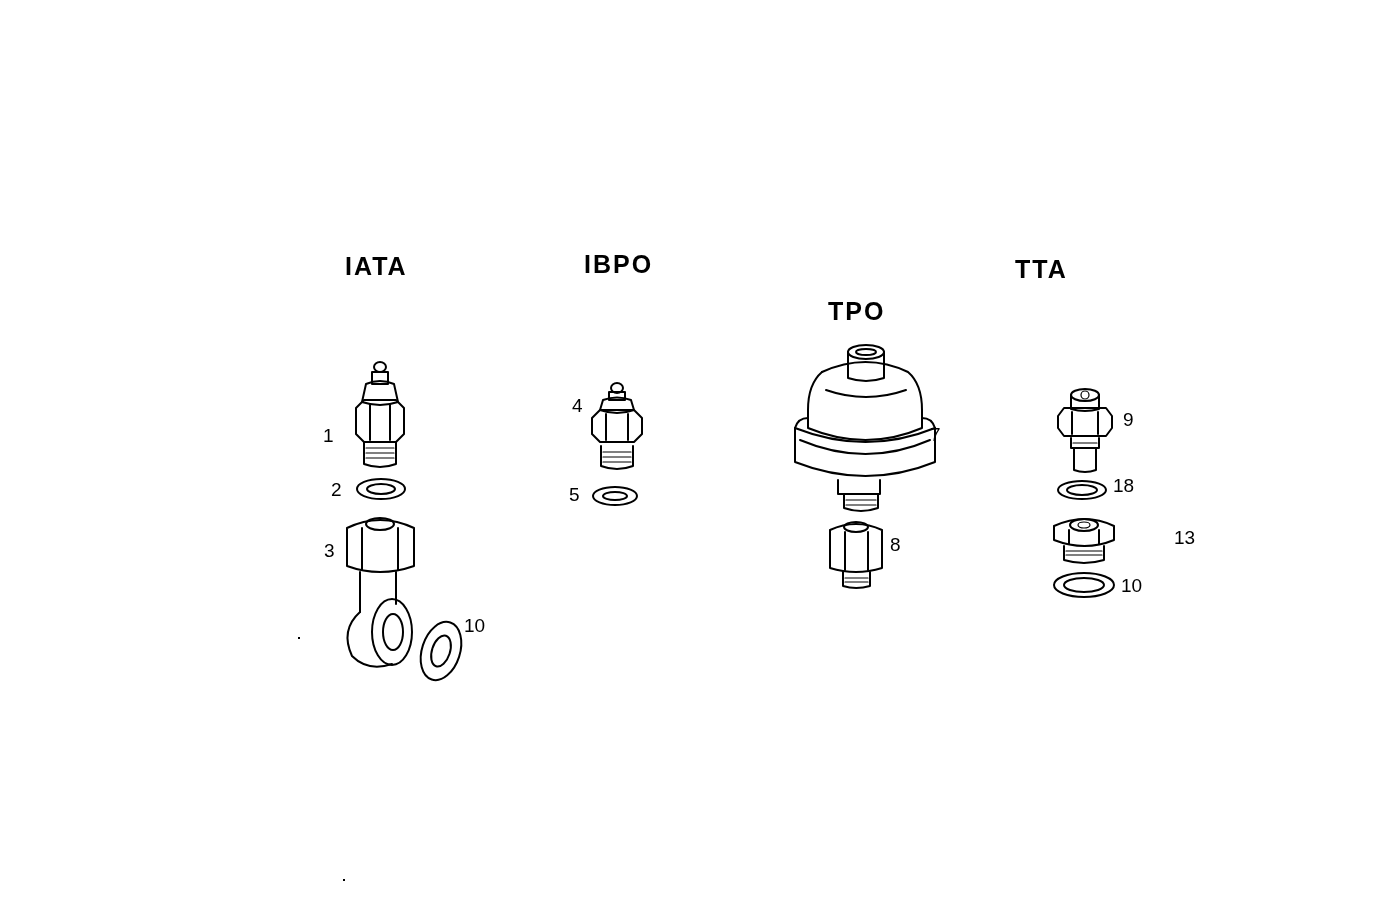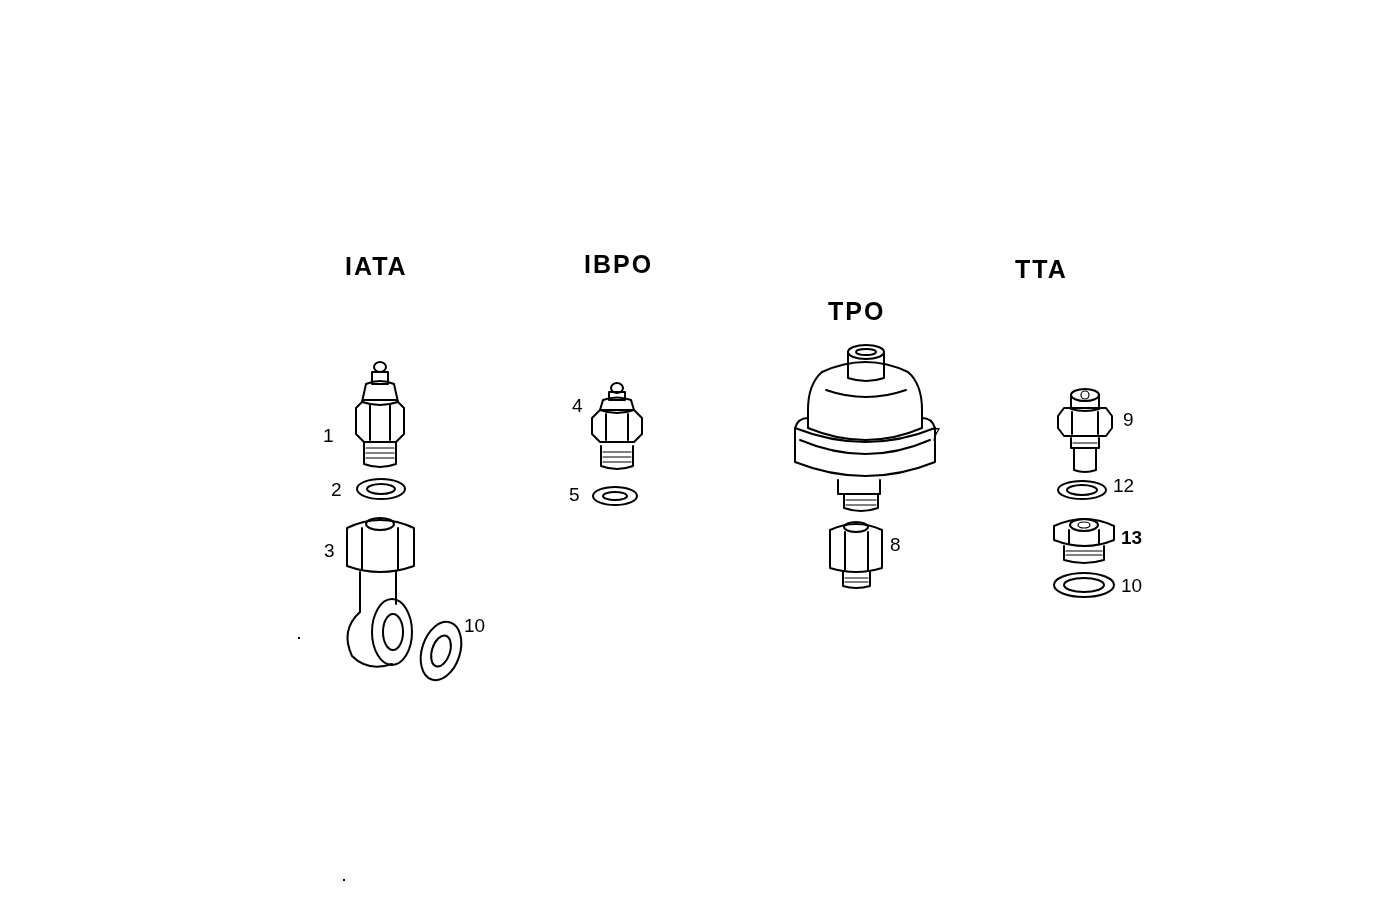--- a/index.html
+++ b/index.html
@@ -133,18 +133,18 @@
 <div class="callout" style="left:324px; top:540px;">3</div>
 <div class="callout" style="left:464px; top:615px;">10</div>
 
 <div class="callout" style="left:572px; top:395px;">4</div>
 <div class="callout" style="left:569px; top:484px;">5</div>
 
 <div class="callout" style="left:930px; top:424px;">7</div>
 <div class="callout" style="left:890px; top:534px;">8</div>
 
 <div class="callout" style="left:1123px; top:409px;">9</div>
-<div class="callout" style="left:1113px; top:475px;">12</div>
-<div class="callout" style="left:1121px; top:527px;font-weight:bold;">13</div>
+<div class="callout" style="left:1113px; top:475px;">18</div>
+<div class="callout" style="left:1174px; top:527px;">13</div>
 <div class="callout" style="left:1121px; top:575px;">10</div>
 
 <div class="dot" style="left:298px; top:637px;"></div>
 <div class="dot" style="left:343px; top:879px;"></div>
 
 </body></html>

